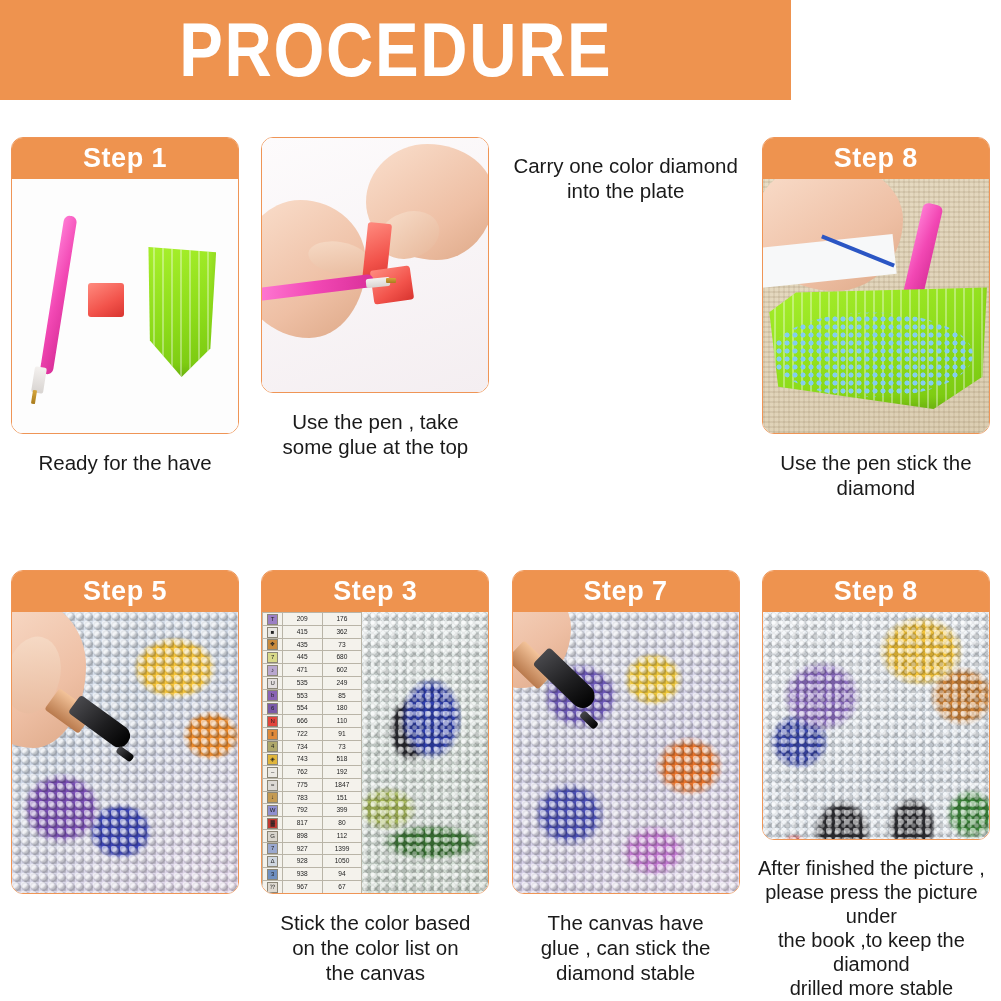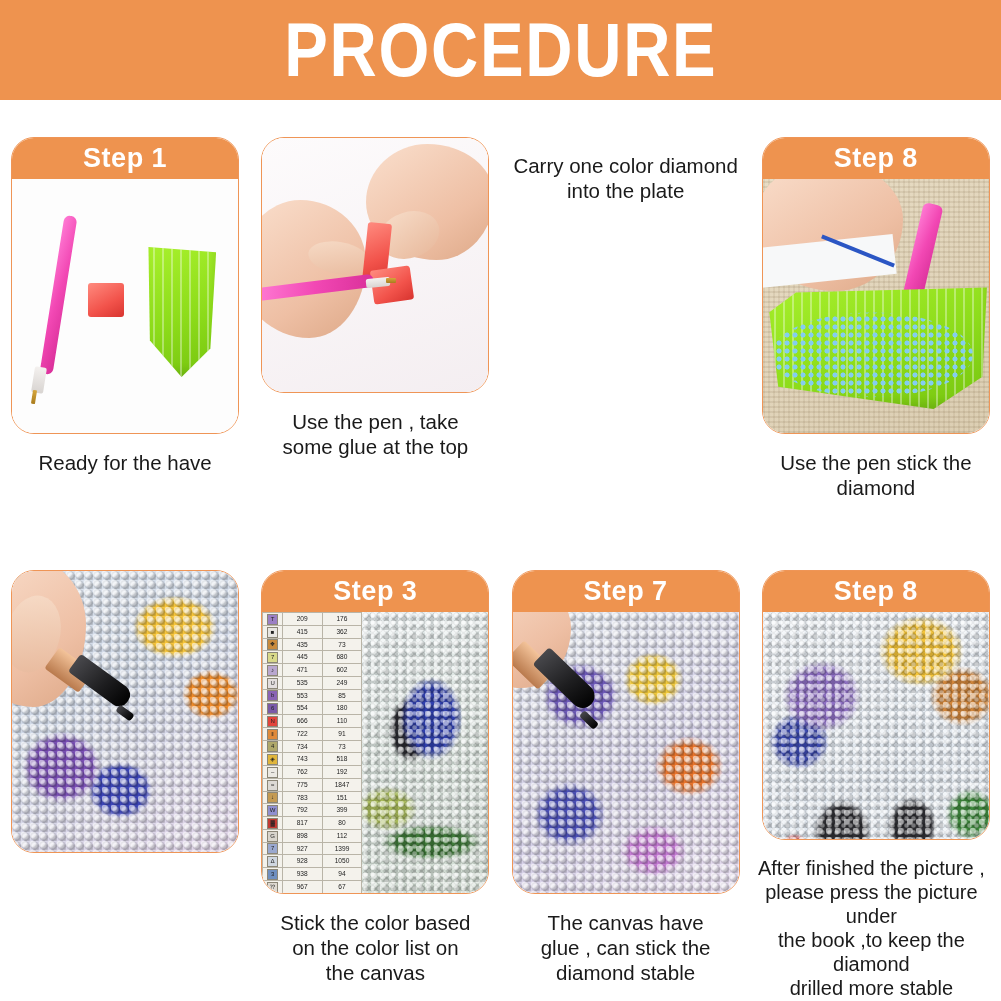--- a/index.html
+++ b/index.html
@@ -5,21 +5,21 @@
   html,body{margin:0;padding:0;}
   body{
     width:1001px;height:1001px;
     background:#ffffff;
     font-family:"Liberation Sans", sans-serif;
     overflow:hidden;
     position:relative;
   }
   
   .banner{
-    width:1001px;height:100px;
+    width:791px;height:100px;
     background:#ee934f;
     display:flex;align-items:center;justify-content:center;
   }
   .banner-title{
     color:#ffffff;
     font-family:"Liberation Sans Narrow","Liberation Sans",sans-serif;
     font-weight:bold;
     font-size:76px;
     letter-spacing:2px;
     transform:scaleX(0.86);
@@ -36,21 +36,21 @@
   }
   .row1{top:37px;height:390px;}
   .row2{top:470px;height:430px;}
   .cell{
     width:250.25px;
     display:flex;flex-direction:column;align-items:center;
   }
   .card{
     width:228px;
     border:1px solid #ef9556;
-    border-radius:23px;
+    border-radius:12px;
     background:#ffffff;
     box-sizing:border-box;
     overflow:hidden;
   }
   .card-head{
     background:#ee934f;
     color:#ffffff;
     font-size:27px;
     font-weight:bold;
     text-align:center;
@@ -255,20 +255,21 @@
       </div>
       <div class="caption">Use the pen stick the
 diamond</div>
     </div>
   </div>
 
   <div class="row row2">
 
     <div class="cell r2">
       <div class="card">
+        <div class="card-head">Step 5</div>
         <div class="photo">
           <div class="mosaic m-flower">
             <div class="beadgrid"></div>
           </div>
           <div class="skin" style="left:-44px;top:-14px;width:118px;height:150px;"></div>
           <div class="skin2" style="left:-6px;top:24px;width:54px;height:78px;transform:rotate(14deg);"></div>
           <div class="stylus-ring" style="left:36px;top:86px;width:42px;height:26px;transform:rotate(36deg);"></div>
           <div class="stylus" style="left:56px;top:100px;width:66px;height:22px;transform:rotate(36deg);border-radius:4px 10px 10px 4px;"></div>
           <div class="stylus" style="left:104px;top:138px;width:18px;height:8px;transform:rotate(36deg);"></div>
         </div>

